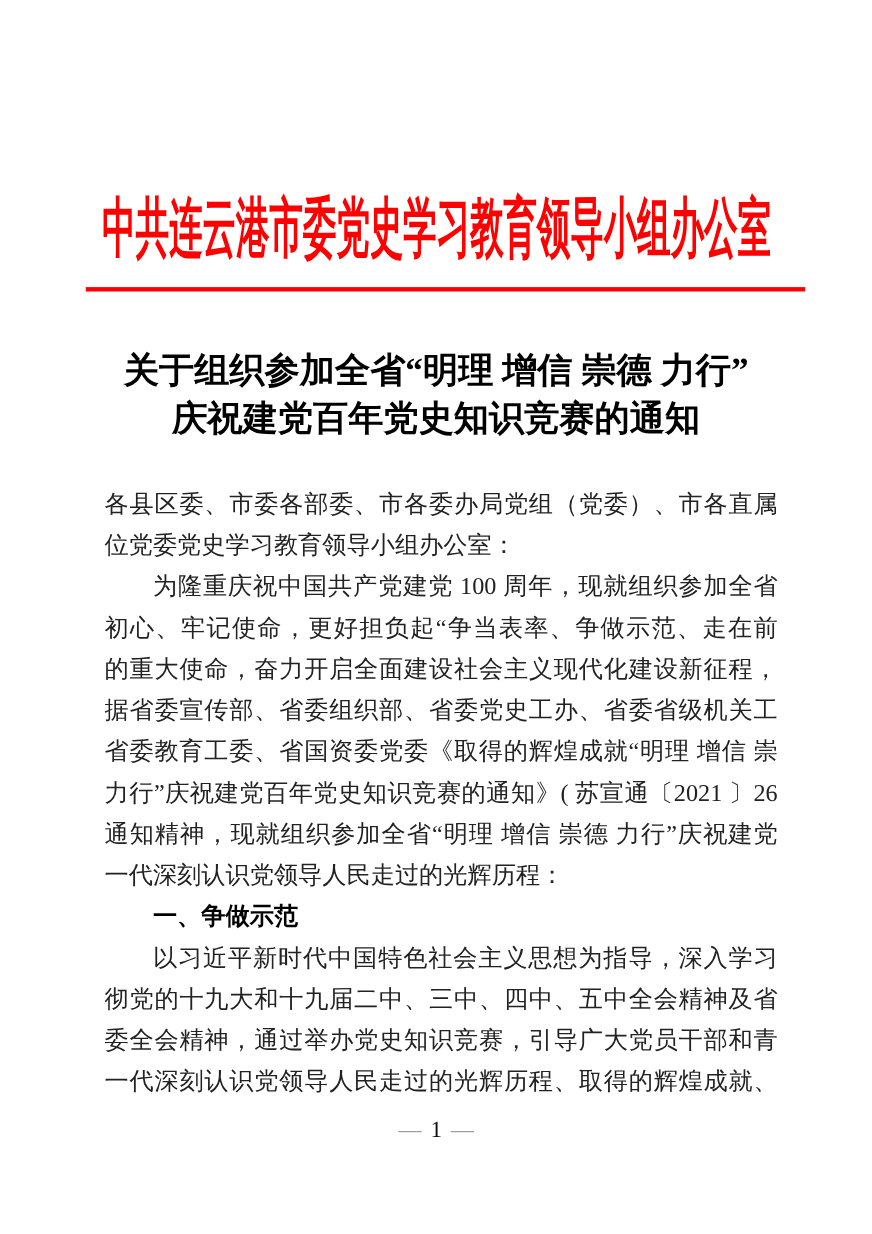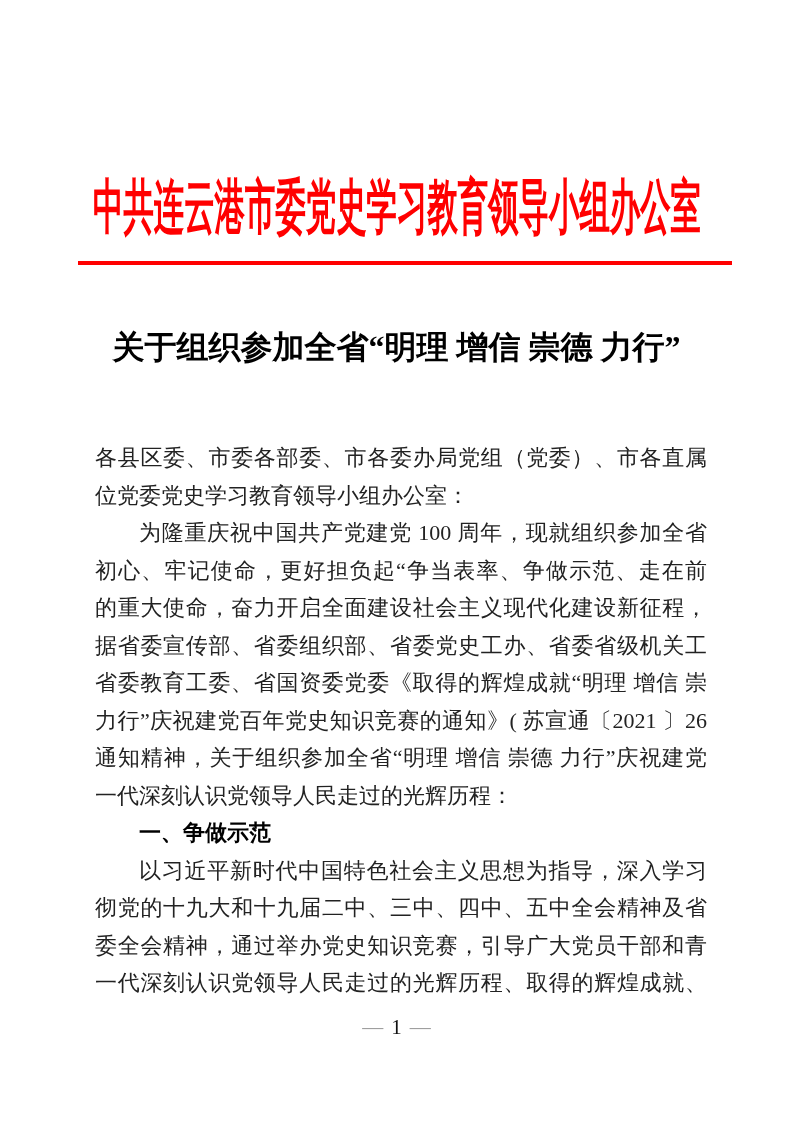--- a/index.html
+++ b/index.html
@@ -42,21 +42,21 @@
     top: 261px;
     left: 78px;
     width: 654px;
     height: 4px;
     background: #ff0000;
   }
 
   
   .doc-title {
     position: absolute;
-    top: 325px;
+    top: 314px;
     left: 0;
     width: 100%;
     text-align: center;
     font-size: 32px;
     line-height: 44px;
     font-weight: bold;
     color: #000000;
   }
 
   
@@ -115,33 +115,34 @@
 <div class="page">
 
   <div class="red-header">
     <span class="org">中共连云港市委党史学习教育领导小组办公室</span>
   </div>
 
   <div class="red-rule"></div>
 
   <div class="doc-title">
     <div>关于组织参加全省“明理 增信 崇德 力行”</div>
+    <div>庆祝建党百年党史知识竞赛的通知</div>
   </div>
 
   <div class="body-block">
     <div class="bline">各县区委、市委各部委、市各委办局党组（党委）、市各直属单</div>
     <div class="bline natural">位党委党史学习教育领导小组办公室：</div>
 
     <div class="bline indent">为隆重庆祝中国共产党建党 100 周年，现就组织参加全省</div>
     <div class="bline">初心、牢记使命，更好担负起“争当表率、争做示范、走在前列”</div>
     <div class="bline">的重大使命，奋力开启全面建设社会主义现代化建设新征程，根</div>
     <div class="bline">据省委宣传部、省委组织部、省委党史工办、省委省级机关工委、</div>
     <div class="bline">省委教育工委、省国资委党委《取得的辉煌成就“明理 增信 崇德</div>
     <div class="bline">力行”庆祝建党百年党史知识竞赛的通知》( 苏宣通〔2021 〕26 号 )</div>
-    <div class="bline">通知精神，关于组织参加全省“明理 增信 崇德 力行”庆祝建党</div>
+    <div class="bline">通知精神，现就组织参加全省“明理 增信 崇德 力行”庆祝建党</div>
     <div class="bline natural">一代深刻认识党领导人民走过的光辉历程：</div>
 
     <div class="bline heading indent">一、争做示范</div>
 
     <div class="bline indent">以习近平新时代中国特色社会主义思想为指导，深入学习贯</div>
     <div class="bline">彻党的十九大和十九届二中、三中、四中、五中全会精神及省市</div>
     <div class="bline">委全会精神，通过举办党史知识竞赛，引导广大党员干部和青年</div>
     <div class="bline">一代深刻认识党领导人民走过的光辉历程、取得的辉煌成就、作</div>
   </div>
 

